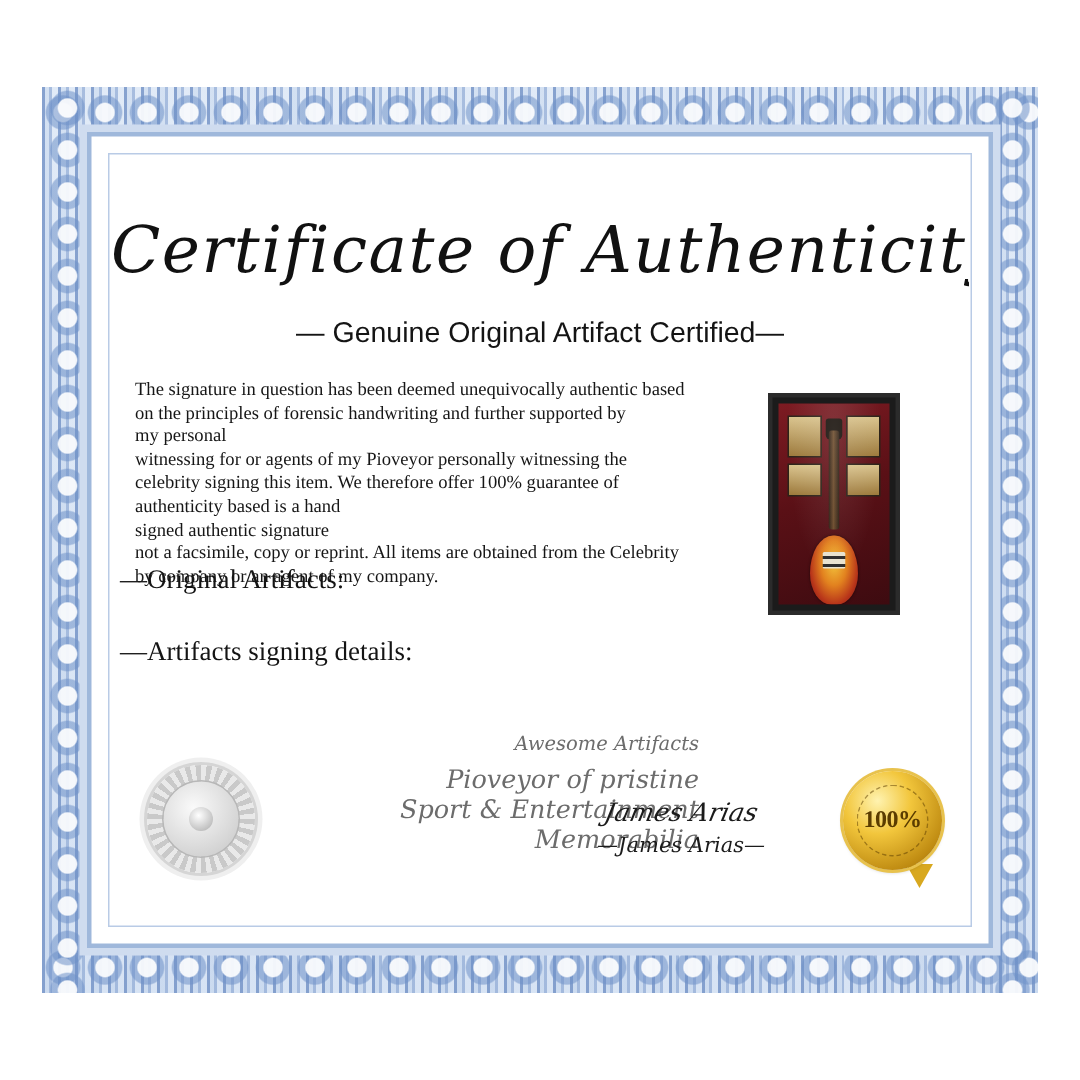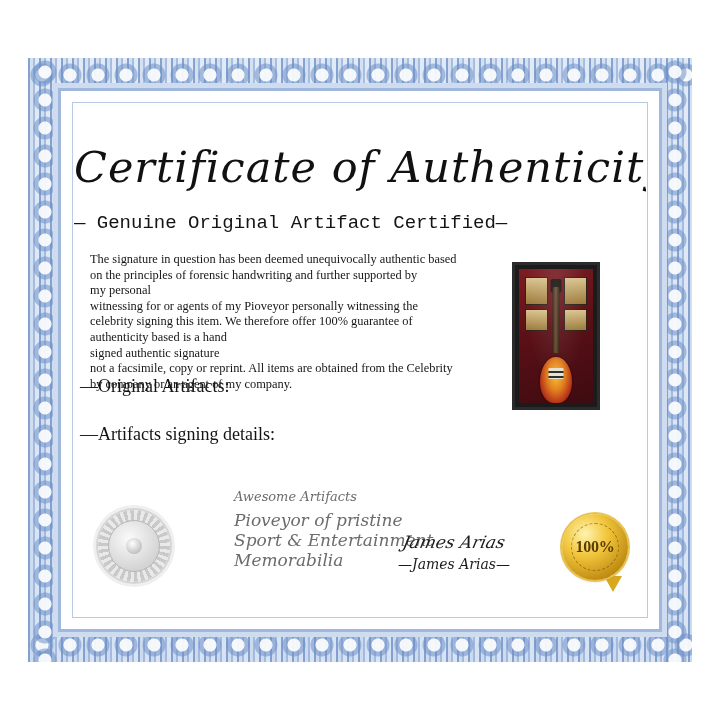--- a/index.html
+++ b/index.html
@@ -111,22 +111,22 @@
     letter-spacing: 1px;
     color: #111111;
     white-space: nowrap;
   }
 
   .cert-subtitle {
     position: absolute;
     top: 108px;
     left: 0;
     width: 100%;
-    text-align: left;
-    font-family: Liberation Mono, monospace;
+    text-align: center;
+    font-family: Liberation Sans, sans-serif;
     font-size: 19px;
     color: #141414;
   }
 
   .body-block {
     position: absolute;
     top: 148px;
     left: 16px;
     width: 390px;
     font-family: "Liberation Serif", serif;
@@ -294,24 +294,24 @@
     right: 24px;
     bottom: 24px;
     width: 0; height: 0;
     border-left: 9px solid transparent;
     border-right: 9px solid transparent;
     border-top: 16px solid #d8a81f;
   }
 
   .company-block {
     position: absolute;
-    left: 160px;
+    left: 172px;
     bottom: 46px;
     width: 220px;
-    text-align: left;
+    text-align: right;
     color: #6c6c6c;
     font-family: "DejaVu Serif", serif;
     font-style: italic;
   }
   .company-name { font-size: 13px; }
   .company-tag { font-size: 17px; margin-top: 6px; }
 
   .signature-block {
     position: absolute;
     right: 108px;

